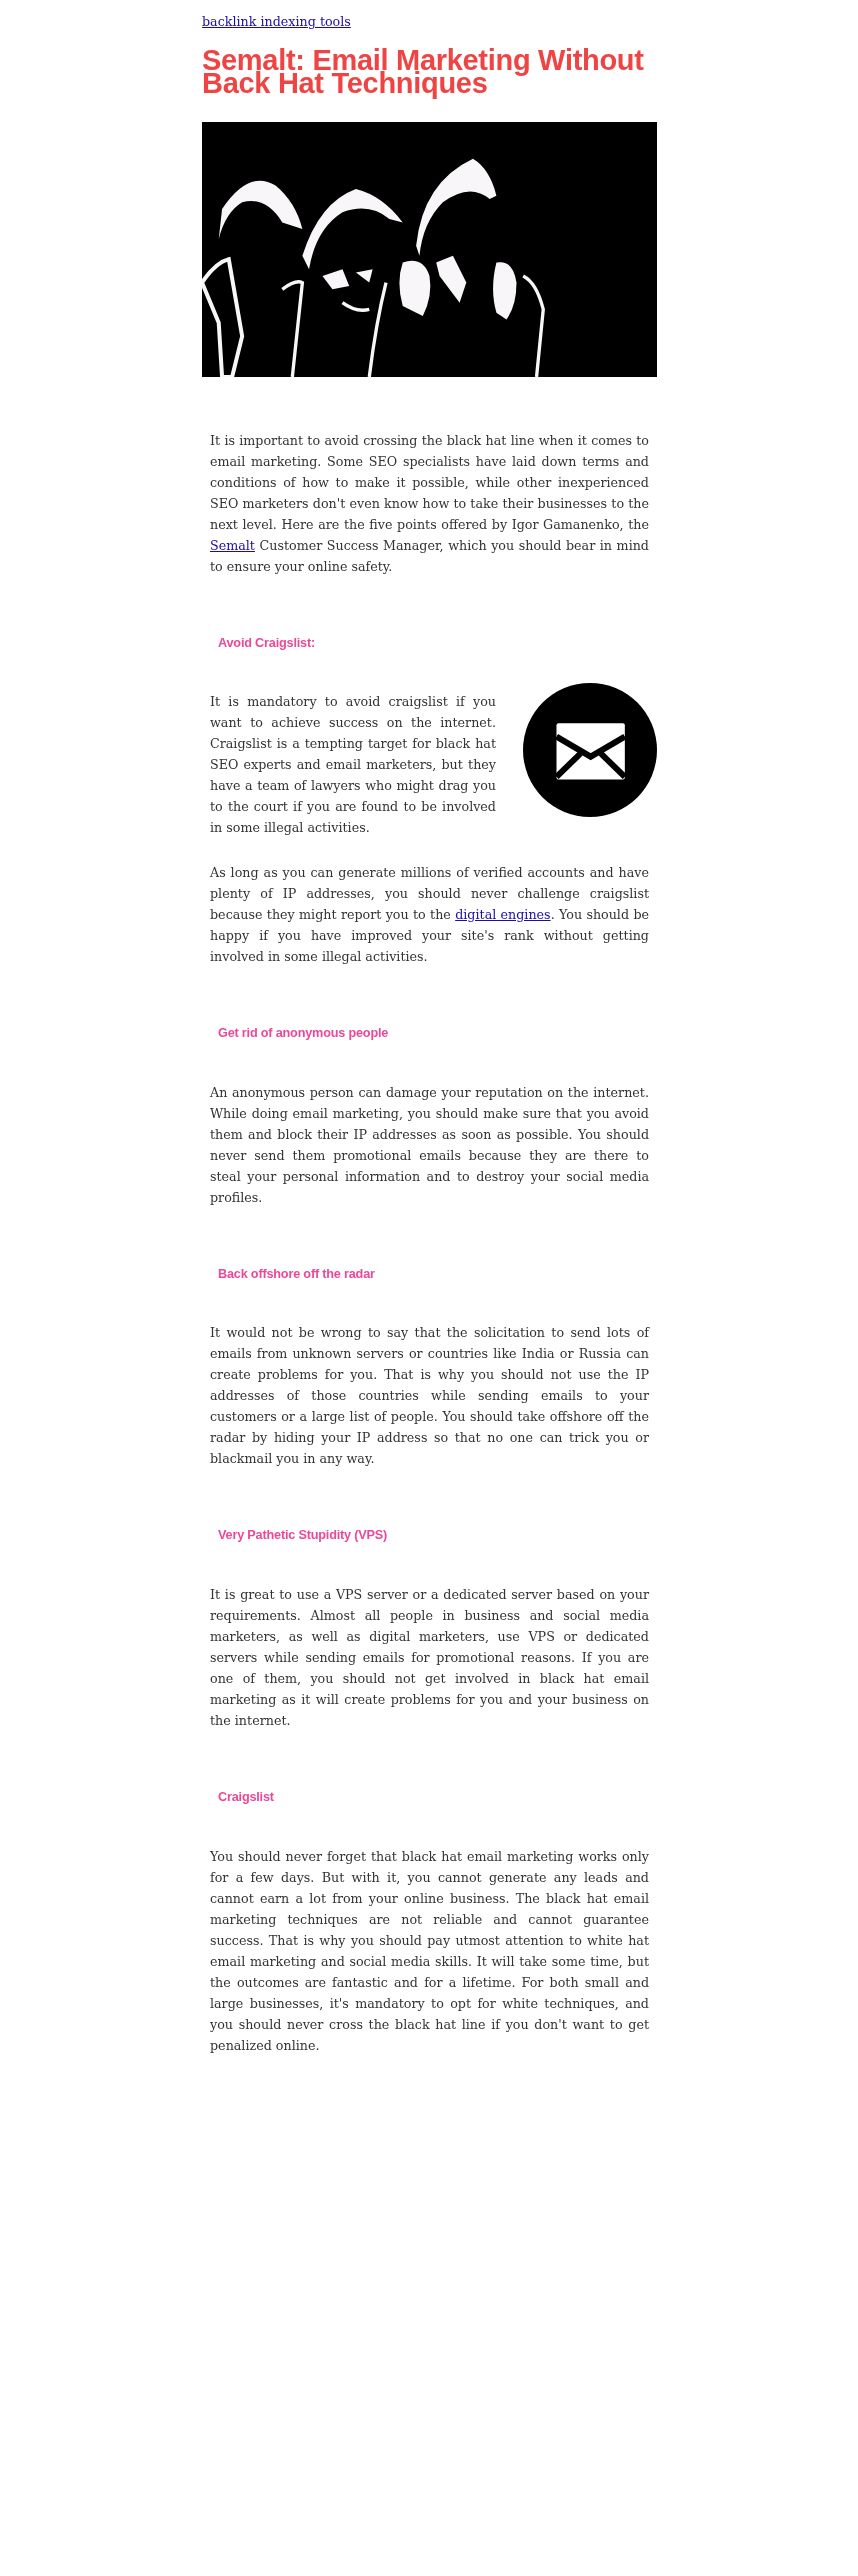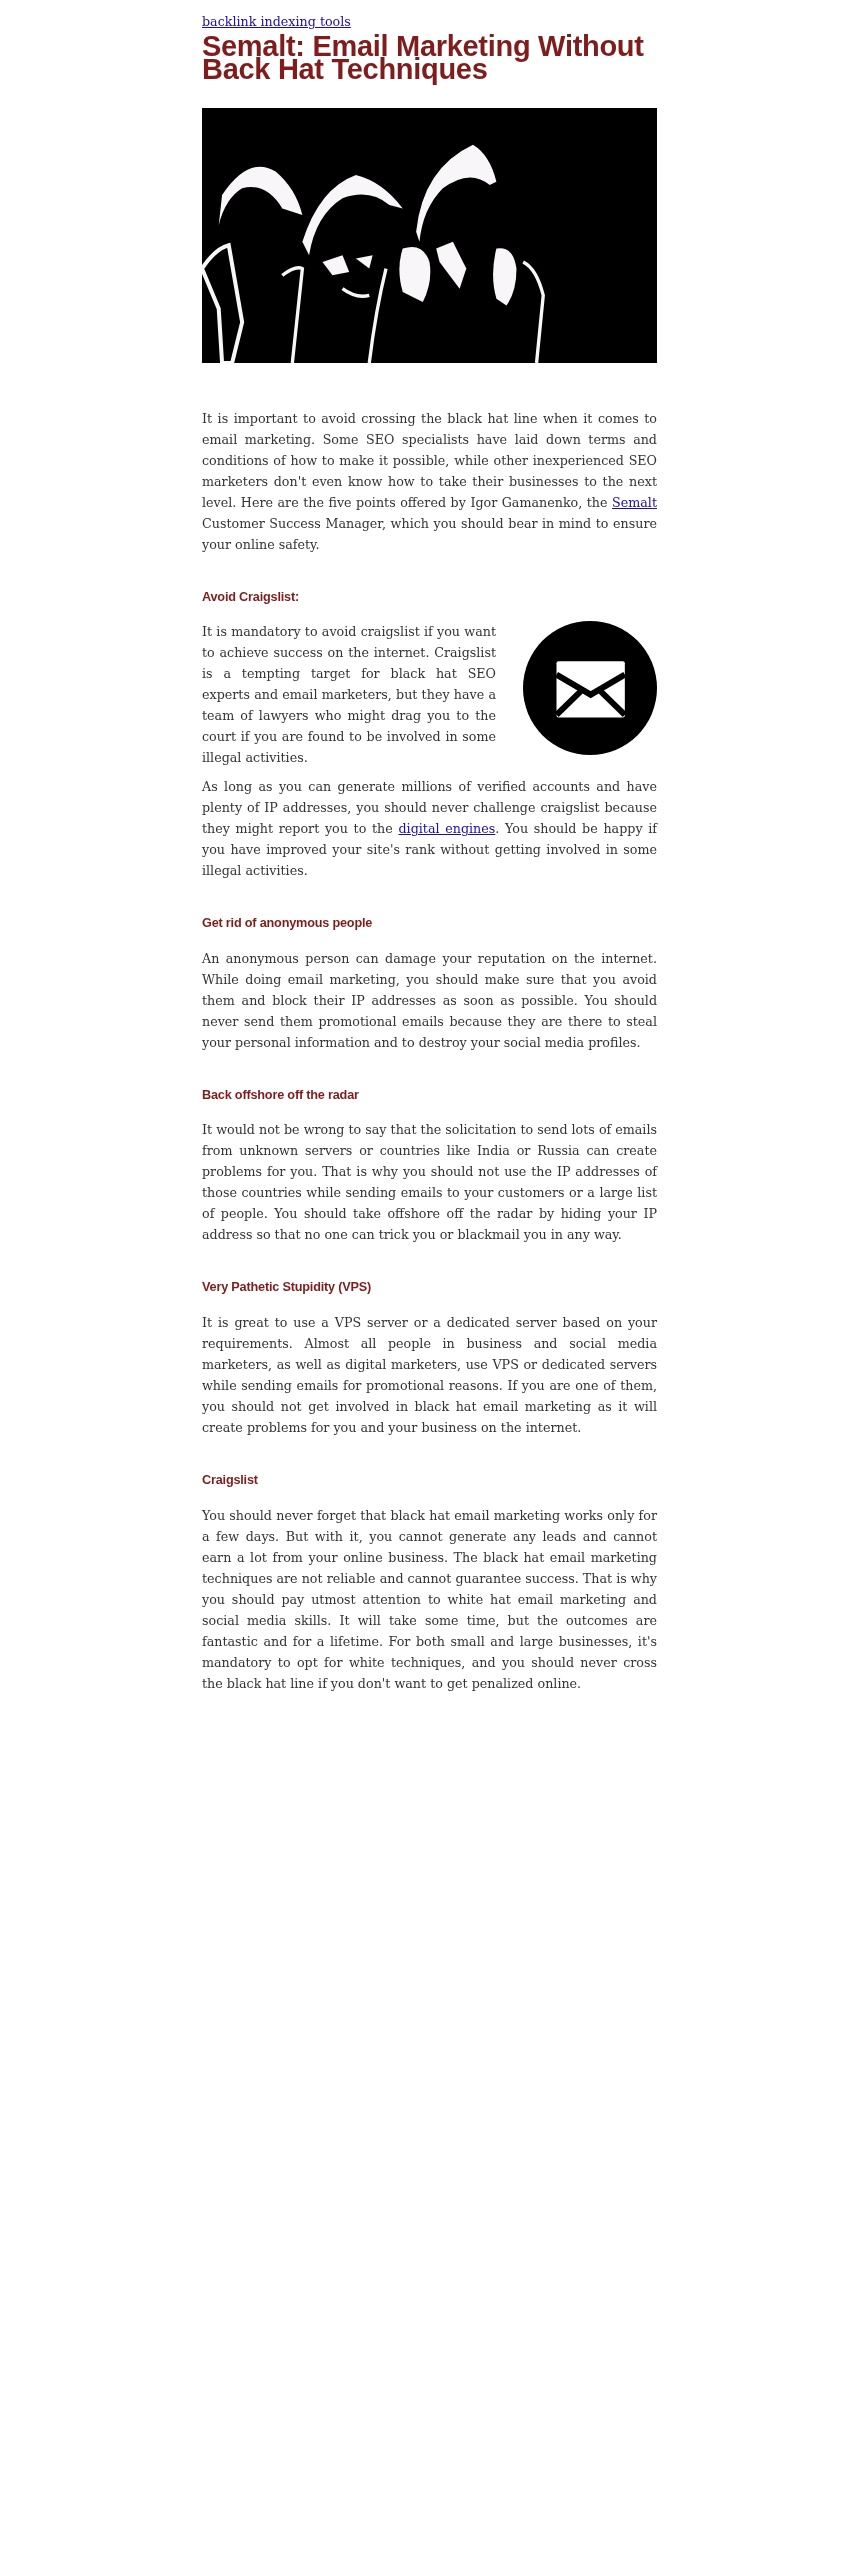--- a/index.html
+++ b/index.html
@@ -4,39 +4,39 @@
   <style>
     html, body { margin: 0; padding: 0; background: #ffffff; }
     body { width: 859px; height: 2576px; position: relative; overflow: hidden; }
     .column { position: absolute; left: 202px; top: 0; width: 455px; }
     .top-link {
       display: block; margin-top: 14px;
       font-family: "DejaVu Serif", serif; font-size: 12.7px; line-height: 16px;
       color: #1a0dab; text-decoration: underline;
     }
     .page-title {
-      margin: 5px 0 0 0;
+      margin: 19px 0 0 0;
       font-family: "Liberation Sans", sans-serif; font-weight: bold;
-      font-size: 29px; line-height: 23px; color: #7f1d1d; letter-spacing: -0.3px;
+      font-size: 29px; line-height: 23px; color: #ef4444; letter-spacing: -0.3px;
     }
     .hero {
       margin-top: 27px; width: 455px; height: 255px; background: #000;
       display: block; overflow: hidden;
     }
     .hero svg { display: block; width: 455px; height: 255px; }
     p.body {
-      margin: 0;
+      margin: 8px;
       font-family: "DejaVu Serif", serif; font-size: 12.7px; line-height: 21px;
       color: #333333; text-align: justify;
     }
     p.body a { color: #1a0dab; text-decoration: underline; }
     h3.section {
-      margin: 0;
+      margin: 16px;
       font-family: "Liberation Sans", sans-serif; font-weight: bold;
-      font-size: 12.7px; line-height: 16px; color: #7f1d1d; letter-spacing: -0.2px;
+      font-size: 12.7px; line-height: 16px; color: #ec4899; letter-spacing: -0.2px;
     }
     .email-float {
       float: right; width: 134px; height: 134px; margin: 0 0 6.7px 27px;
     }
     .email-float svg { display: block; width: 134px; height: 134px; }
     .clear { clear: both; }
   </style>
 </head>
 <body>
 

